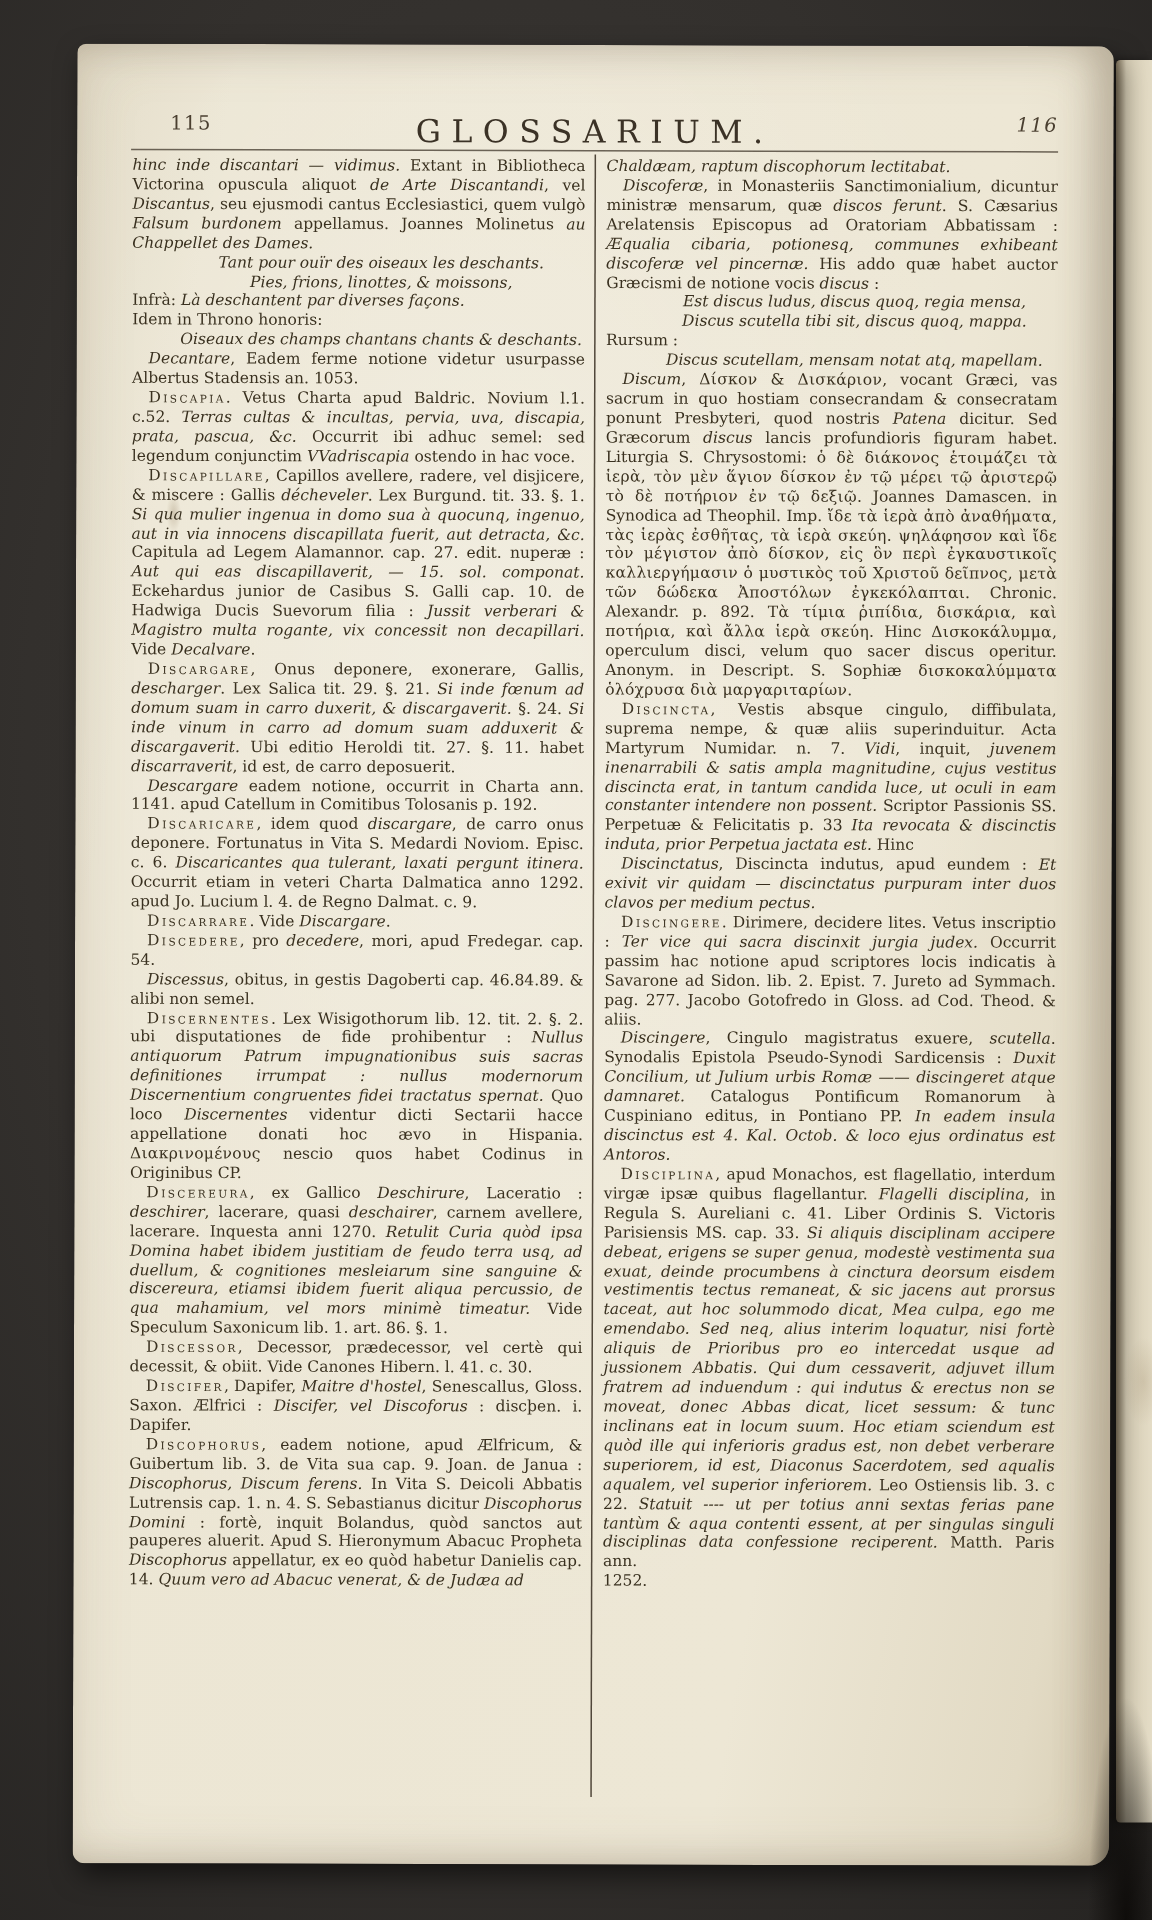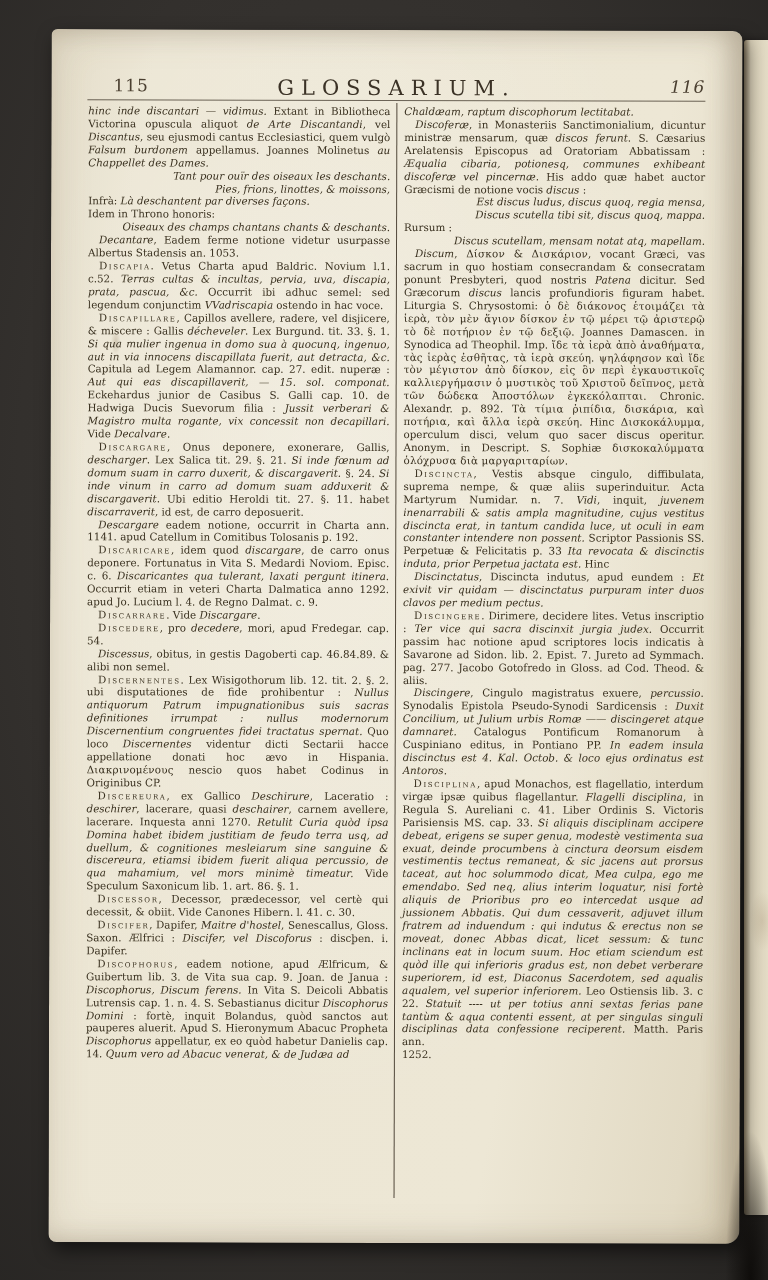--- a/index.html
+++ b/index.html
@@ -24,21 +24,21 @@
     box-shadow:-3px 0 6px rgba(0,0,0,.4);
   }
   .gutter-shadow{
     position:absolute;left:725px;top:1130px;width:43px;height:150px;
     background:radial-gradient(ellipse at 60% 100%, rgba(10,8,6,.85) 0%, rgba(10,8,6,0) 70%);
   }
   .header-row{
     position:absolute;left:36px;top:46px;width:618px;height:26px;
     display:flex;align-items:baseline;color:#40362a;
   }
-  .pagenum{font-size:17px;letter-spacing:1px;color:#4a3f30;}
+  .pagenum{font-size:13px;letter-spacing:1px;color:#4a3f30;}
   .pagenum.left{margin-left:26px;}
   .pagenum.right{margin-right:0;margin-left:auto;font-style:italic;}
   .running-head{
     position:absolute;left:0;right:0;text-align:center;
     font-size:21px;letter-spacing:7px;color:#3b3226;font-weight:400;
   }
   .header-rule{
     position:absolute;left:36px;top:70px;width:618px;height:0;
     border-top:1.3px solid #4a4134;opacity:.8;
   }
@@ -47,21 +47,21 @@
     display:flex;color:#39301f;
   }
   .col{
     width:50%;box-sizing:border-box;padding:2px 6px 0 1px;
     font-size:10.35px;line-height:12.92px;text-align:justify;
     text-rendering:optimizeLegibility;
   }
   .col.right-col{border-left:1.2px solid #50473a;padding-left:7px;padding-right:0;}
   .para{text-indent:11px;}
   .flush{text-indent:0;}
-  .verse{text-indent:0;padding-left:30px;text-align:right;font-style:italic;}
+  .verse{text-indent:0;padding-left:30px;text-align:center;font-style:italic;}
   .rightline{text-indent:0;padding-right:28px;}
   .para i,.flush i{font-style:italic;}
   .hw{font-variant:small-caps;letter-spacing:1.6px;}
   .greek{letter-spacing:.2px;}
   .stain{position:absolute;border-radius:50%;pointer-events:none;}
   .stain.s1{left:60px;top:300px;width:10px;height:26px;background:radial-gradient(rgba(120,95,60,.25),rgba(120,95,60,0) 70%);}
   .stain.s2{left:700px;top:860px;width:26px;height:60px;background:radial-gradient(rgba(130,105,70,.18),rgba(130,105,70,0) 70%);}
 </style>
 </head>
 <body>
@@ -107,20 +107,20 @@
         <div class="flush"><i>Chaldæam, raptum discophorum lectitabat.</i></div>
         <div class="para"><i>Discoferæ</i>, in Monasteriis Sanctimonialium, dicuntur ministræ mensarum, quæ <i>discos ferunt</i>. S. Cæsarius Arelatensis Episcopus ad Oratoriam Abbatissam : <i>Æqualia cibaria, potionesq, communes exhibeant discoferæ vel pincernæ.</i> His addo quæ habet auctor Græcismi de notione vocis <i>discus</i> :</div>
         <div class="verse">Est discus ludus, discus quoq, regia mensa,</div>
         <div class="verse">Discus scutella tibi sit, discus quoq, mappa.</div>
         <div class="flush">Rursum :</div>
         <div class="verse">Discus scutellam, mensam notat atq, mapellam.</div>
         <div class="para"><i>Discum</i>, <span class="greek">Δίσκον</span> &amp; <span class="greek">Δισκάριον</span>, vocant Græci, vas sacrum in quo hostiam consecrandam &amp; consecratam ponunt Presbyteri, quod nostris <i>Patena</i> dicitur. Sed Græcorum <i>discus</i> lancis profundioris figuram habet. Liturgia S. Chrysostomi: <span class="greek">ὁ δὲ διάκονος ἑτοιμάζει τὰ ἱερὰ, τὸν μὲν ἅγιον δίσκον ἐν τῷ μέρει τῷ ἀριστερῷ τὸ δὲ ποτήριον ἐν τῷ δεξιῷ.</span> Joannes Damascen. in Synodica ad Theophil. Imp. <span class="greek">ἴδε τὰ ἱερὰ ἀπὸ ἀναθήματα, τὰς ἱερὰς ἐσθῆτας, τὰ ἱερὰ σκεύη. ψηλάφησον καὶ ἴδε τὸν μέγιστον ἀπὸ δίσκον, εἰς ὃν περὶ ἐγκαυστικοῖς καλλιεργήμασιν ὁ μυστικὸς τοῦ Χριστοῦ δεῖπνος, μετὰ τῶν δώδεκα Ἀποστόλων ἐγκεκόλαπται.</span> Chronic. Alexandr. p. 892. <span class="greek">Τὰ τίμια ῥιπίδια, δισκάρια, καὶ ποτήρια, καὶ ἄλλα ἱερὰ σκεύη.</span> Hinc <span class="greek">Δισκοκάλυμμα</span>, operculum disci, velum quo sacer discus operitur. Anonym. in Descript. S. Sophiæ <span class="greek">δισκοκαλύμματα ὁλόχρυσα διὰ μαργαριταρίων.</span></div>
         <div class="para"><span class="hw">Discincta</span>, Vestis absque cingulo, diffibulata, suprema nempe, &amp; quæ aliis superinduitur. Acta Martyrum Numidar. n. 7. <i>Vidi</i>, inquit, <i>juvenem inenarrabili &amp; satis ampla magnitudine, cujus vestitus discincta erat, in tantum candida luce, ut oculi in eam constanter intendere non possent.</i> Scriptor Passionis SS. Perpetuæ &amp; Felicitatis p. 33 <i>Ita revocata &amp; discinctis induta, prior Perpetua jactata est.</i> Hinc</div>
         <div class="para"><i>Discinctatus</i>, Discincta indutus, apud eundem : <i>Et exivit vir quidam — discinctatus purpuram inter duos clavos per medium pectus.</i></div>
         <div class="para"><span class="hw">Discingere</span>. Dirimere, decidere lites. Vetus inscriptio : <i>Ter vice qui sacra discinxit jurgia judex.</i> Occurrit passim hac notione apud scriptores locis indicatis à Savarone ad Sidon. lib. 2. Epist. 7. Jureto ad Symmach. pag. 277. Jacobo Gotofredo in Gloss. ad Cod. Theod. &amp; aliis.</div>
-        <div class="para"><i>Discingere</i>, Cingulo magistratus exuere, <i>percussio</i>. Synodalis Epistola Pseudo-Synodi Sardicensis : <i>Duxit Concilium, ut Julium urbis Romæ —— discingeret atque damnaret.</i> Catalogus Pontificum Romanorum à Cuspiniano editus, in Pontiano PP. <i>In eadem insula discinctus est 4. Kal. Octob. &amp; loco ejus ordinatus est Antoros.</i></div>
+        <div class="para"><i>Discingere</i>, Cingulo magistratus exuere, <i>scutella</i>. Synodalis Epistola Pseudo-Synodi Sardicensis : <i>Duxit Concilium, ut Julium urbis Romæ —— discingeret atque damnaret.</i> Catalogus Pontificum Romanorum à Cuspiniano editus, in Pontiano PP. <i>In eadem insula discinctus est 4. Kal. Octob. &amp; loco ejus ordinatus est Antoros.</i></div>
         <div class="para"><span class="hw">Disciplina</span>, apud Monachos, est flagellatio, interdum virgæ ipsæ quibus flagellantur. <i>Flagelli disciplina</i>, in Regula S. Aureliani c. 41. Liber Ordinis S. Victoris Parisiensis MS. cap. 33. <i>Si aliquis disciplinam accipere debeat, erigens se super genua, modestè vestimenta sua exuat, deinde procumbens à cinctura deorsum eisdem vestimentis tectus remaneat, &amp; sic jacens aut prorsus taceat, aut hoc solummodo dicat, Mea culpa, ego me emendabo. Sed neq, alius interim loquatur, nisi fortè aliquis de Prioribus pro eo intercedat usque ad jussionem Abbatis. Qui dum cessaverit, adjuvet illum fratrem ad induendum : qui indutus &amp; erectus non se moveat, donec Abbas dicat, licet sessum: &amp; tunc inclinans eat in locum suum. Hoc etiam sciendum est quòd ille qui inferioris gradus est, non debet verberare superiorem, id est, Diaconus Sacerdotem, sed aqualis aqualem, vel superior inferiorem.</i> Leo Ostiensis lib. 3. c 22. <i>Statuit ---- ut per totius anni sextas ferias pane tantùm &amp; aqua contenti essent, at per singulas singuli disciplinas data confessione reciperent.</i> Matth. Paris ann.</div>
         <div class="rightline">1252.</div>
       </div>
   </div>
 </div>
 
 <div class="gutter-shadow"></div>
 
 </body></html>

